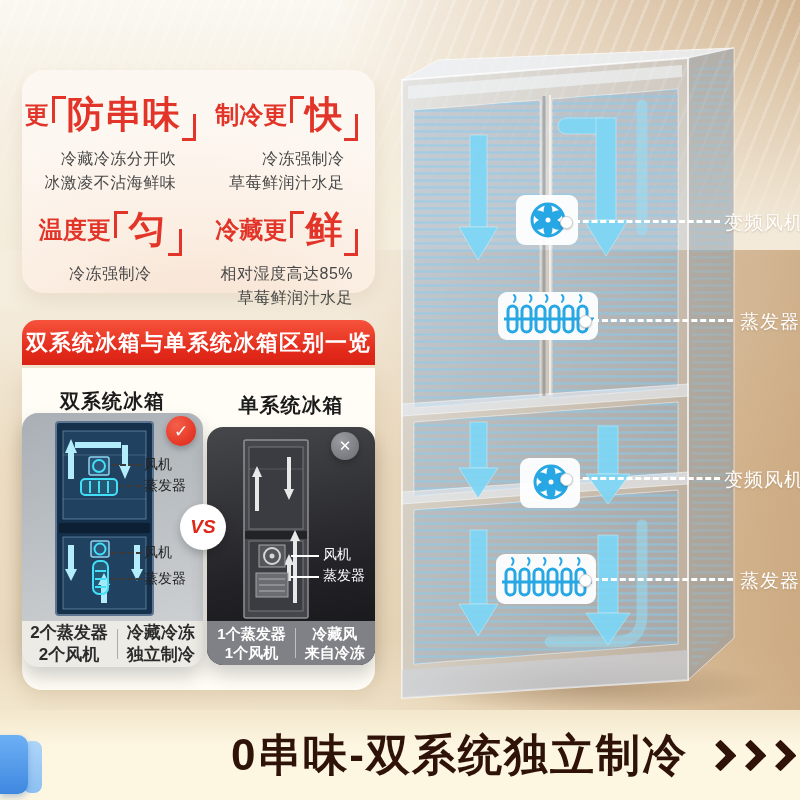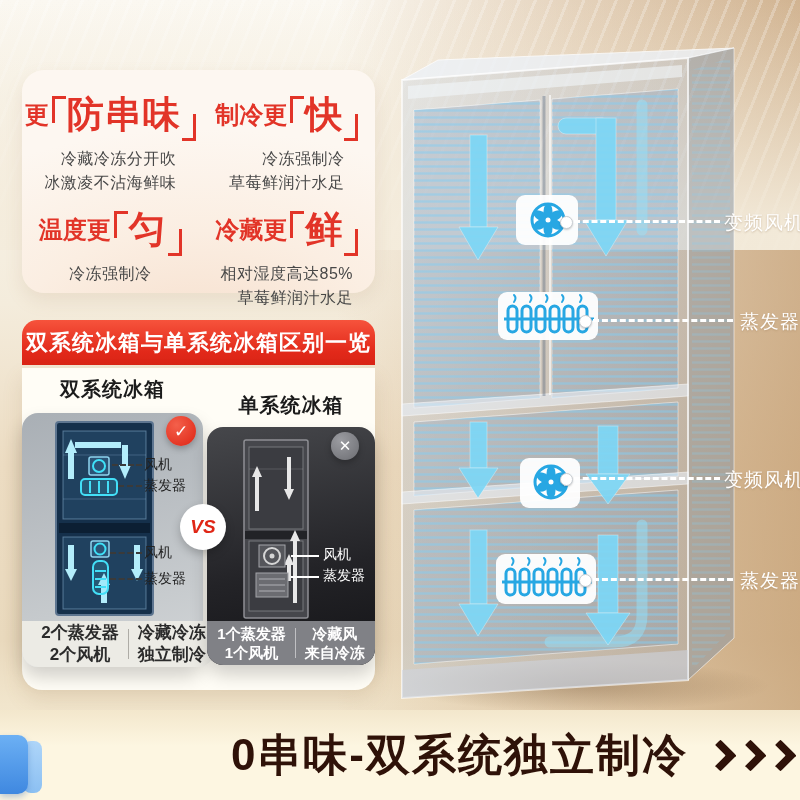--- a/index.html
+++ b/index.html
@@ -29,27 +29,27 @@
   .feat-sub{margin-top:7px;font-size:16px;line-height:1.5;color:#484848;text-align:right;letter-spacing:.5px;}
 
   
   .cmp-header{position:absolute;left:22px;top:320px;width:353px;height:45px;border-radius:15px 15px 0 0;
     background:linear-gradient(180deg,#f6533c 0%,#e2291a 70%,#d92415 100%);
     display:flex;align-items:center;justify-content:center;
     color:#fff;font-size:22px;font-weight:700;letter-spacing:1px;}
   .cmp-body{position:absolute;left:22px;top:368px;width:353px;height:322px;background:#fffdf6;
     border-radius:0 0 20px 20px;box-shadow:0 10px 20px rgba(150,110,70,.15);}
   .sys-title{position:absolute;font-size:20px;font-weight:600;color:#1b1b1b;text-align:center;letter-spacing:1px;}
-  .sys-title.dual{left:0;top:8px;width:181px;}
+  .sys-title.dual{left:0;top:20px;width:181px;}
   .sys-title.single{left:185px;top:24px;width:168px;}
   .panel{position:absolute;border-radius:16px;box-shadow:0 10px 18px rgba(0,0,0,.18);}
   .panel.dual{left:0;top:45px;width:181px;height:254px;background:linear-gradient(165deg,#a9afb5 0%,#c6cacd 70%,#d3d6d8 100%);}
   .panel.single{left:185px;top:59px;width:168px;height:238px;background:linear-gradient(170deg,#46474b 0%,#232327 60%,#141417 100%);}
   .panel-footer{position:absolute;left:0;bottom:0;width:100%;display:flex;align-items:center;justify-content:center;border-radius:0 0 16px 16px;}
-  .panel.dual .panel-footer{height:46px;background:#ecebe5;color:#2b2b2b;padding-left:11px;}
+  .panel.dual .panel-footer{height:46px;background:#ecebe5;color:#2b2b2b;}
   .panel.single .panel-footer{height:44px;background:#808186;color:#fff;}
   .pf-col{text-align:center;line-height:1.3;font-size:17px;font-weight:600;white-space:nowrap;}
   .panel.single .pf-col{font-size:15px;}
   .pf-div{width:1px;height:30px;margin:0 9px;}
   .panel.dual .pf-div{background:#aeaca6;}
   .panel.single .pf-div{background:rgba(255,255,255,.5);}
   .mini-label{position:absolute;font-size:14px;white-space:nowrap;}
   .panel.dual .mini-label{color:#222;}
   .panel.single .mini-label{color:#fff;}
   .mini-dash{position:absolute;border-top:2px dashed #3a3a3a;}

